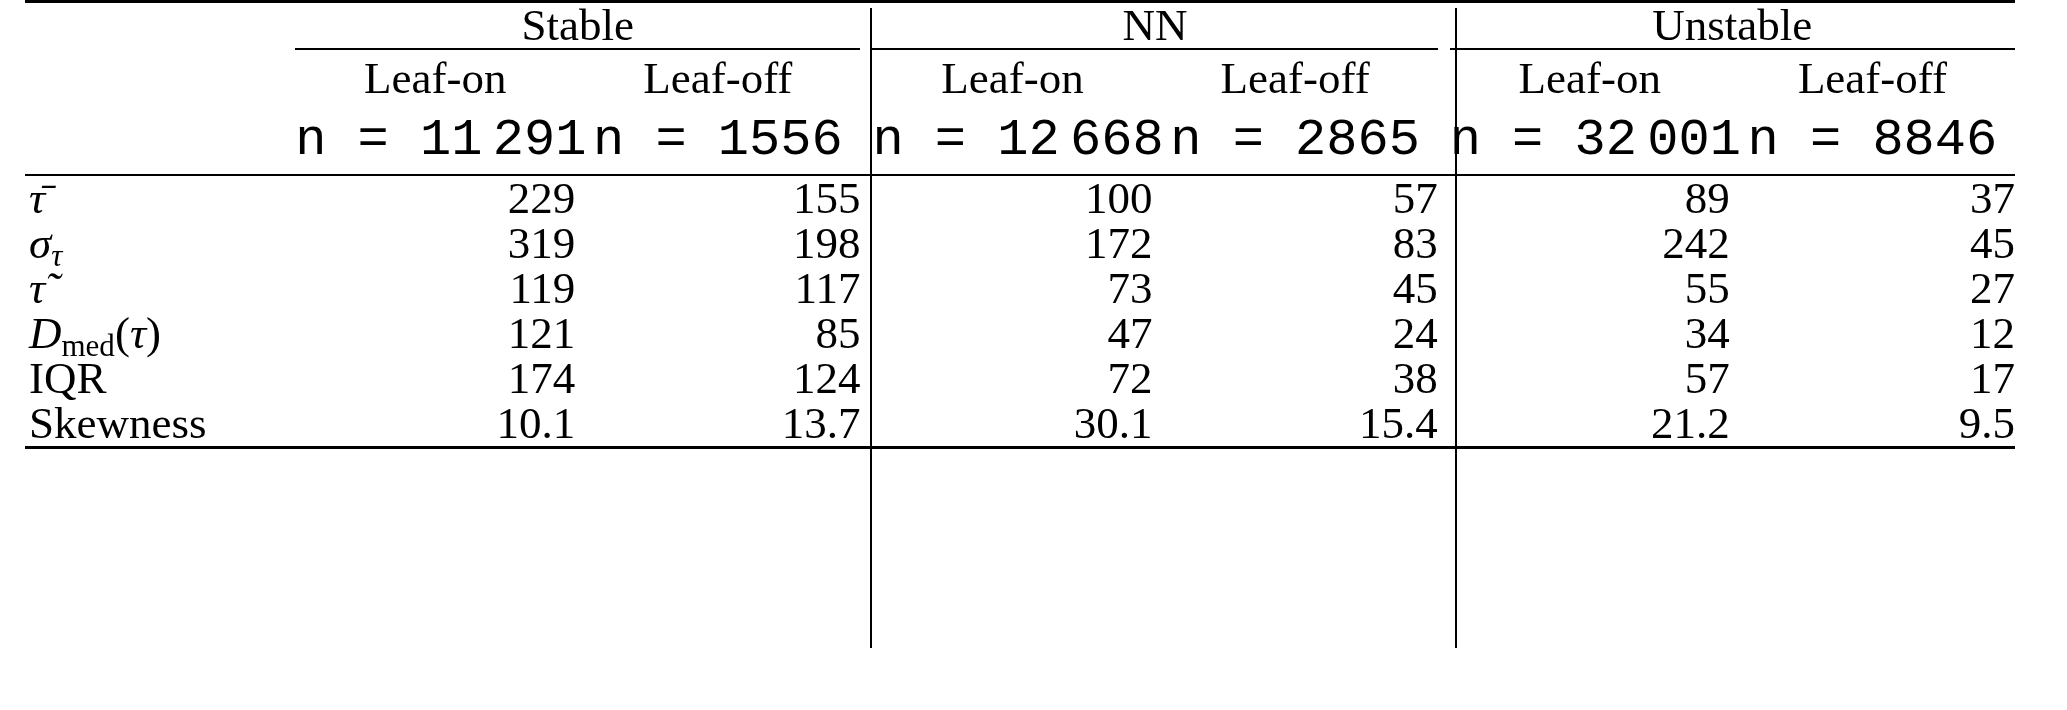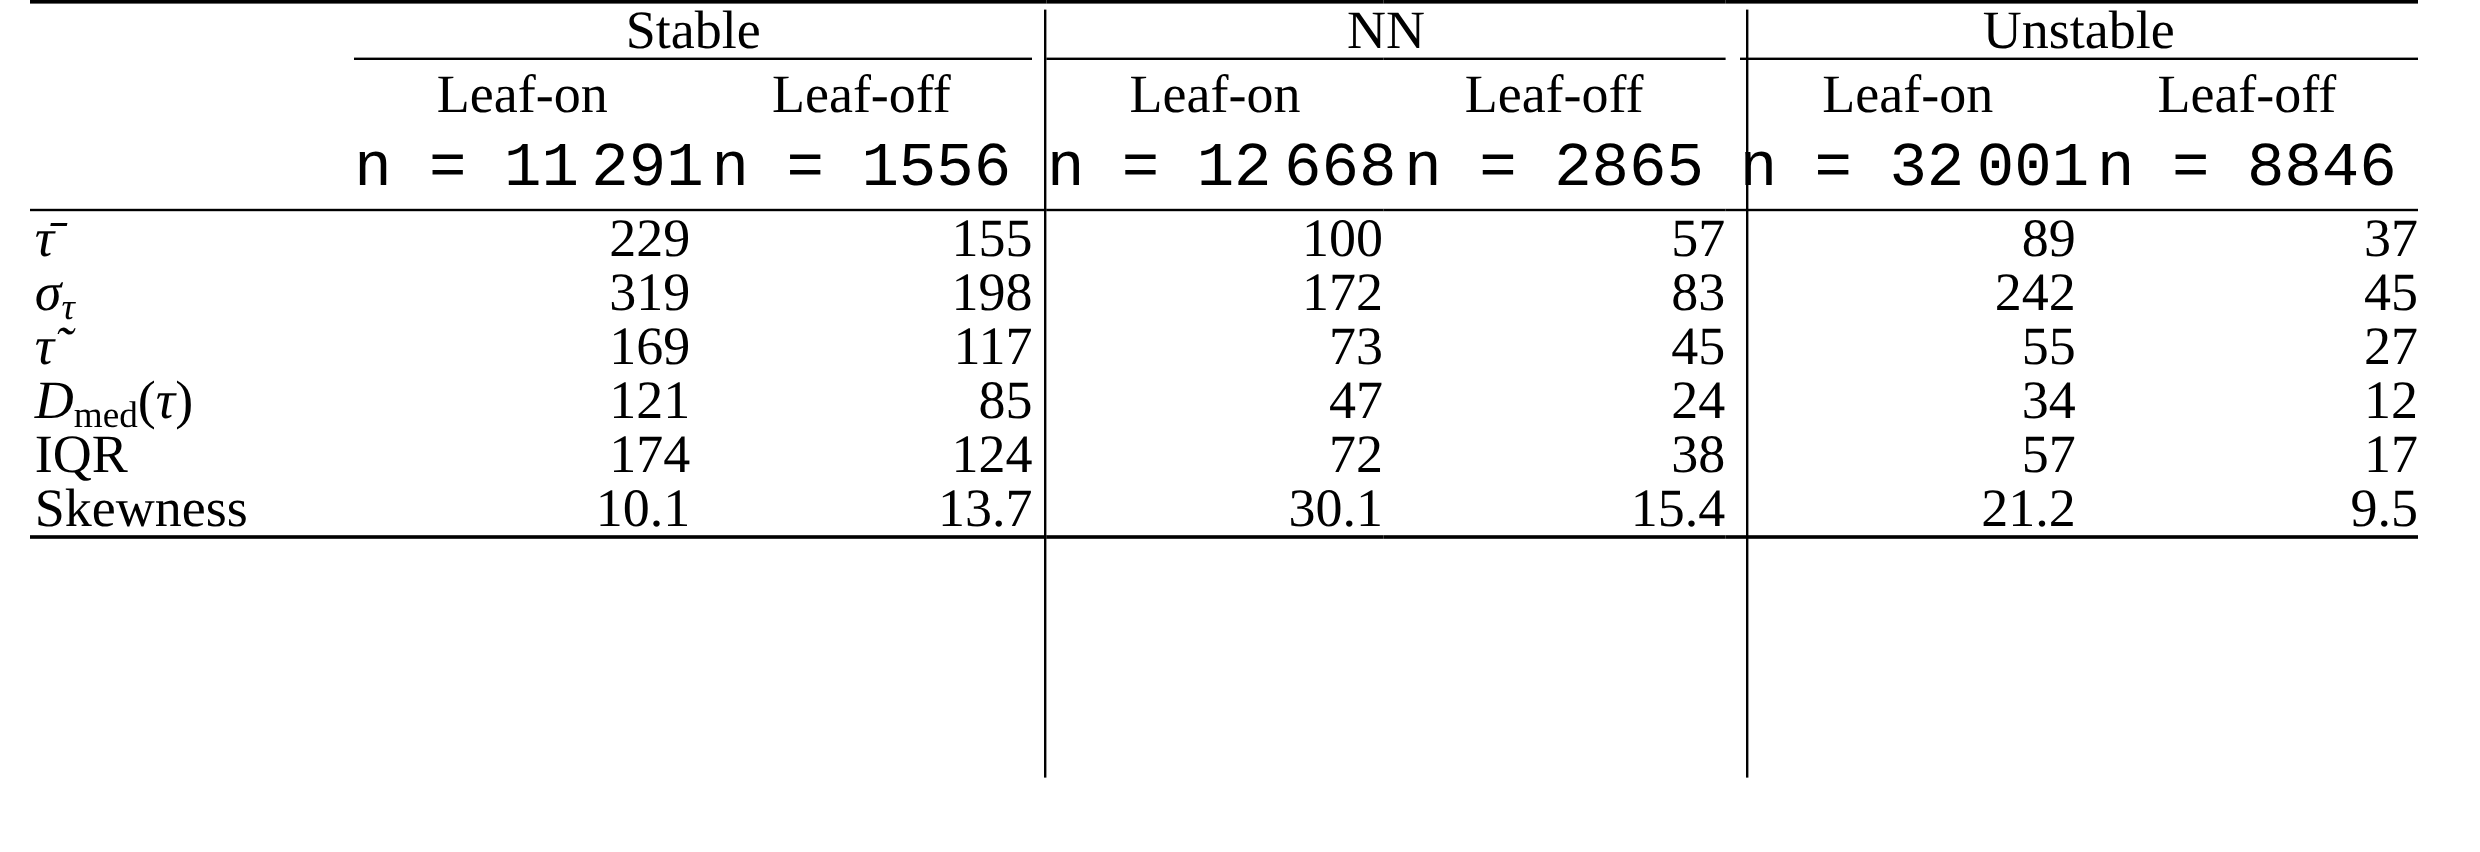--- a/index.html
+++ b/index.html
@@ -211,21 +211,21 @@
         <td>83</td>
         <td class="sep-cell"></td>
         <td>242</td>
         <td>45</td>
       </tr>
 
       <tr class="data-row">
         <td class="label">
           <span style="font-style:italic;">τ̃</span>
         </td>
-        <td>169</td>
+        <td>119</td>
         <td>117</td>
         <td class="sep-cell"></td>
         <td>73</td>
         <td>45</td>
         <td class="sep-cell"></td>
         <td>55</td>
         <td>27</td>
       </tr>
 
       <tr class="data-row">

